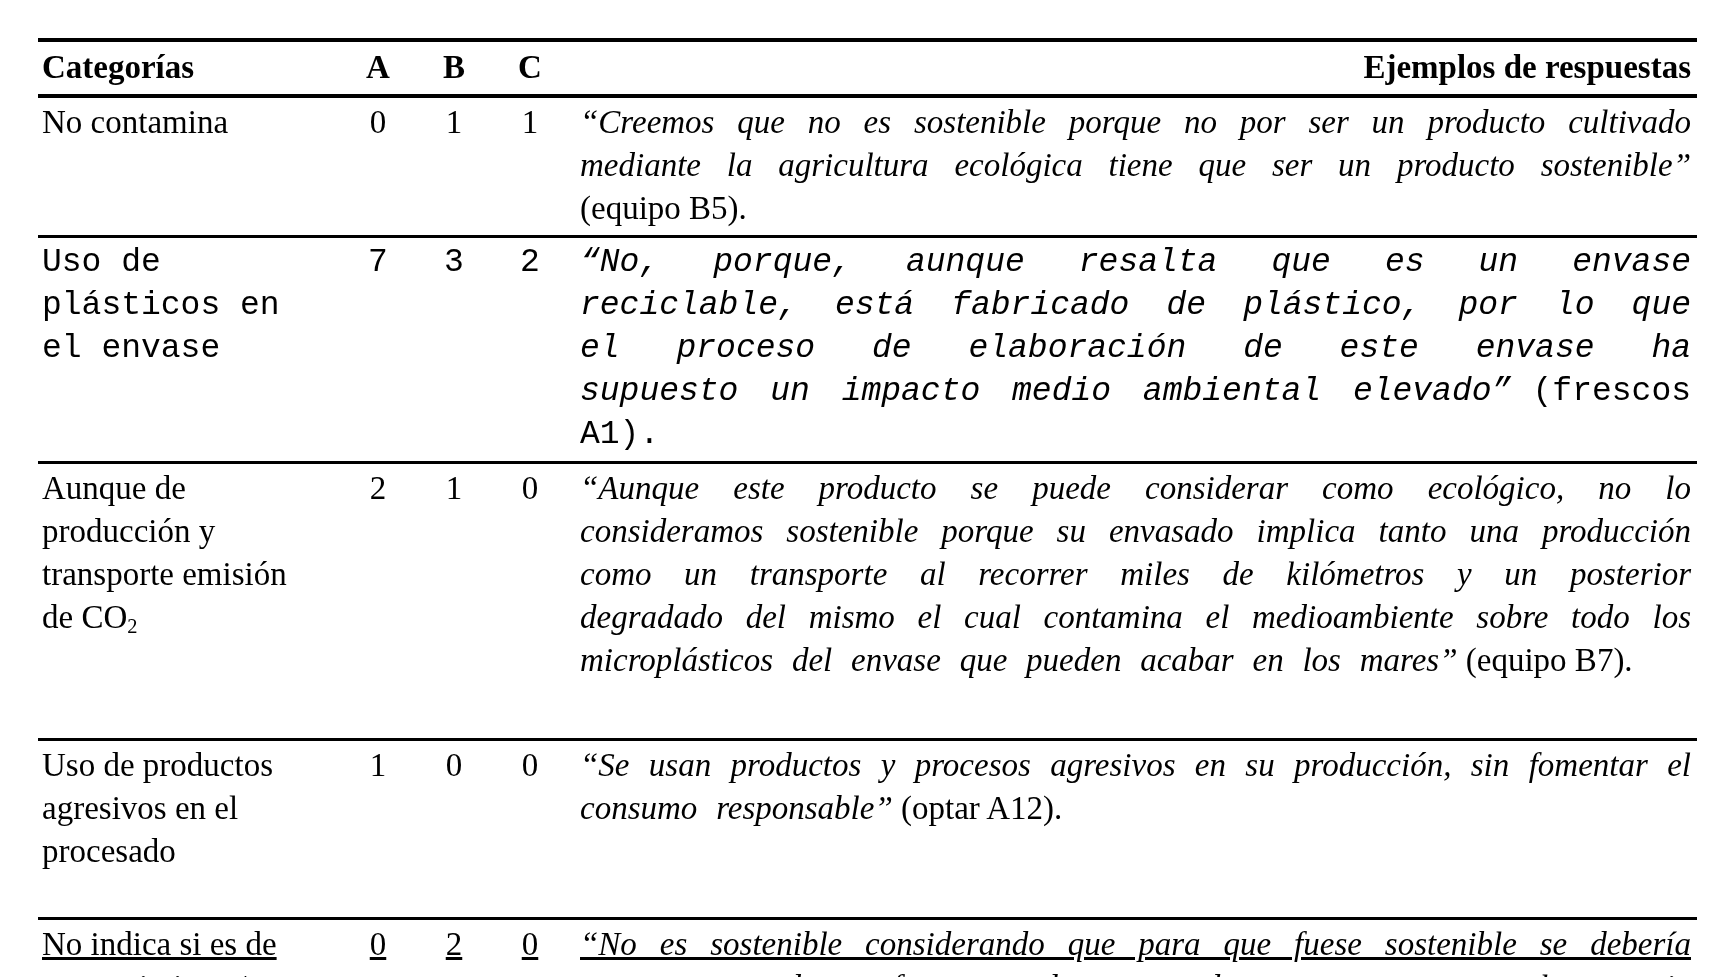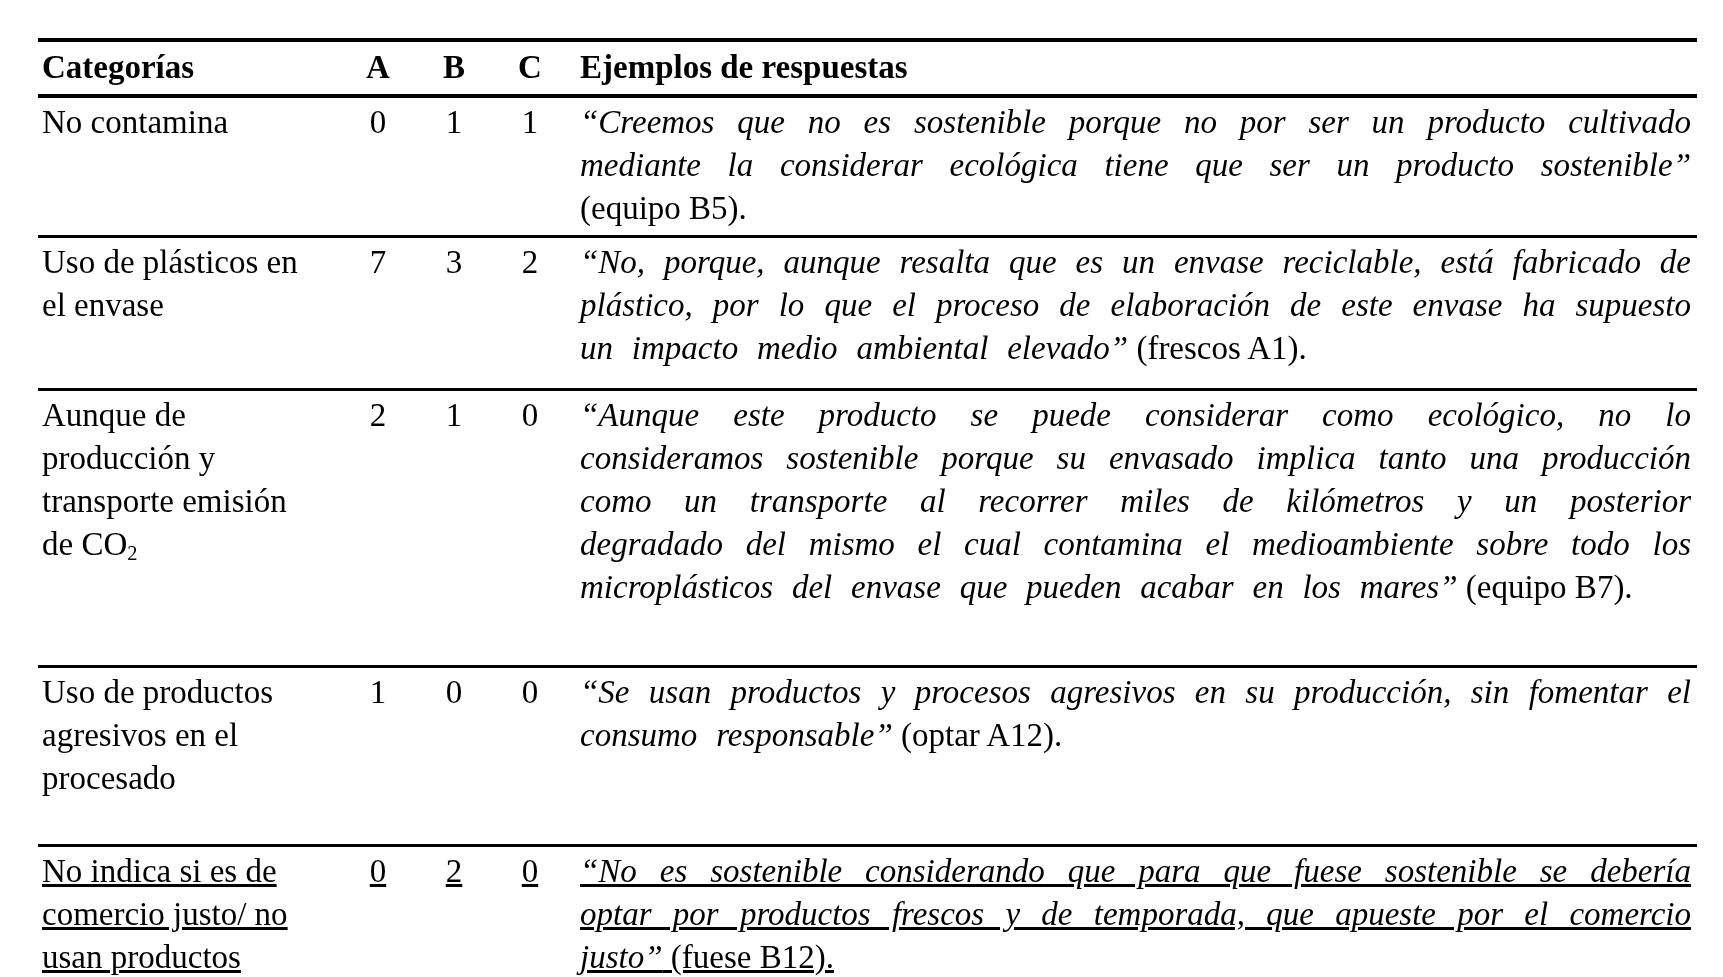--- a/index.html
+++ b/index.html
@@ -31,34 +31,34 @@
   col.c-ex { width: 1129px; }
 
   th, td {
     vertical-align: top;
     line-height: 43px;
     padding: 3px 0 5px 0;
   }
   thead th {
     border-bottom: 4px solid #000;
     font-weight: bold;
-    text-align: left;
+    text-align: right;
     line-height: 42px;
     padding: 4px 0 6px 0;
   }
   thead tr { height: 53px; }
 
   .cell-cat { padding-left: 4px; padding-right: 26px; text-align: left; }
   .cell-num { text-align: center; }
   .cell-ex  { padding-left: 12px; padding-right: 6px; }
   td.cell-ex { text-align: justify; }
 
   tbody tr + tr td { border-top: 3px solid #000; }
   tr.r0 { height: 129px; }
-  tr.r1 { height: 153px; }
+  tr.r1 { height: 153px; font-family: Liberation Mono, monospace; }
   tr.r2 { height: 277px; }
   tr.r3 { height: 179px; }
   tr.r4 { height: 187px; text-decoration: underline; }
 
   .quote {
     font-style: italic;
     word-spacing: 0.32em;
   }
   .attr { font-style: normal; }
   sub.cat-sub {
@@ -87,21 +87,21 @@
         <th class="cell-num">C</th>
         <th class="cell-ex">Ejemplos de respuestas</th>
       </tr>
     </thead>
     <tbody>
       <tr class="r0">
         <td class="cell-cat"><span>No contamina</span><sub class="cat-sub"></sub></td>
         <td class="cell-num">0</td>
         <td class="cell-num">1</td>
         <td class="cell-num">1</td>
-        <td class="cell-ex"><span class="quote">“Creemos que no es sostenible porque no por ser un producto cultivado mediante la considerar ecológica tiene que ser un producto sostenible”</span><span class="attr"> (equipo B5).</span></td>
+        <td class="cell-ex"><span class="quote">“Creemos que no es sostenible porque no por ser un producto cultivado mediante la agricultura ecológica tiene que ser un producto sostenible”</span><span class="attr"> (equipo B5).</span></td>
       </tr>
       <tr class="r1">
         <td class="cell-cat"><span>Uso de plásticos en el envase</span><sub class="cat-sub"></sub></td>
         <td class="cell-num">7</td>
         <td class="cell-num">3</td>
         <td class="cell-num">2</td>
         <td class="cell-ex"><span class="quote">“No, porque, aunque resalta que es un envase reciclable, está fabricado de plástico, por lo que el proceso de elaboración de este envase ha supuesto un impacto medio ambiental elevado”</span><span class="attr"> (frescos A1).</span></td>
       </tr>
       <tr class="r2">
         <td class="cell-cat"><span>Aunque de producción y transporte emisión de CO</span><sub class="cat-sub">2</sub></td>

